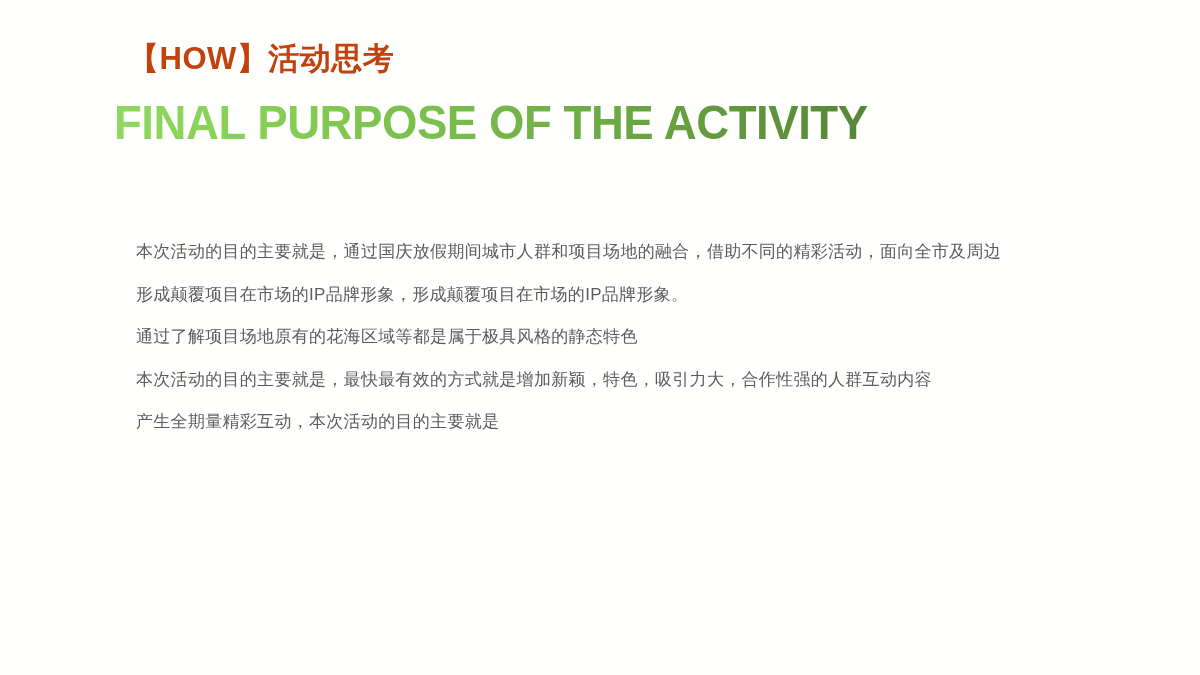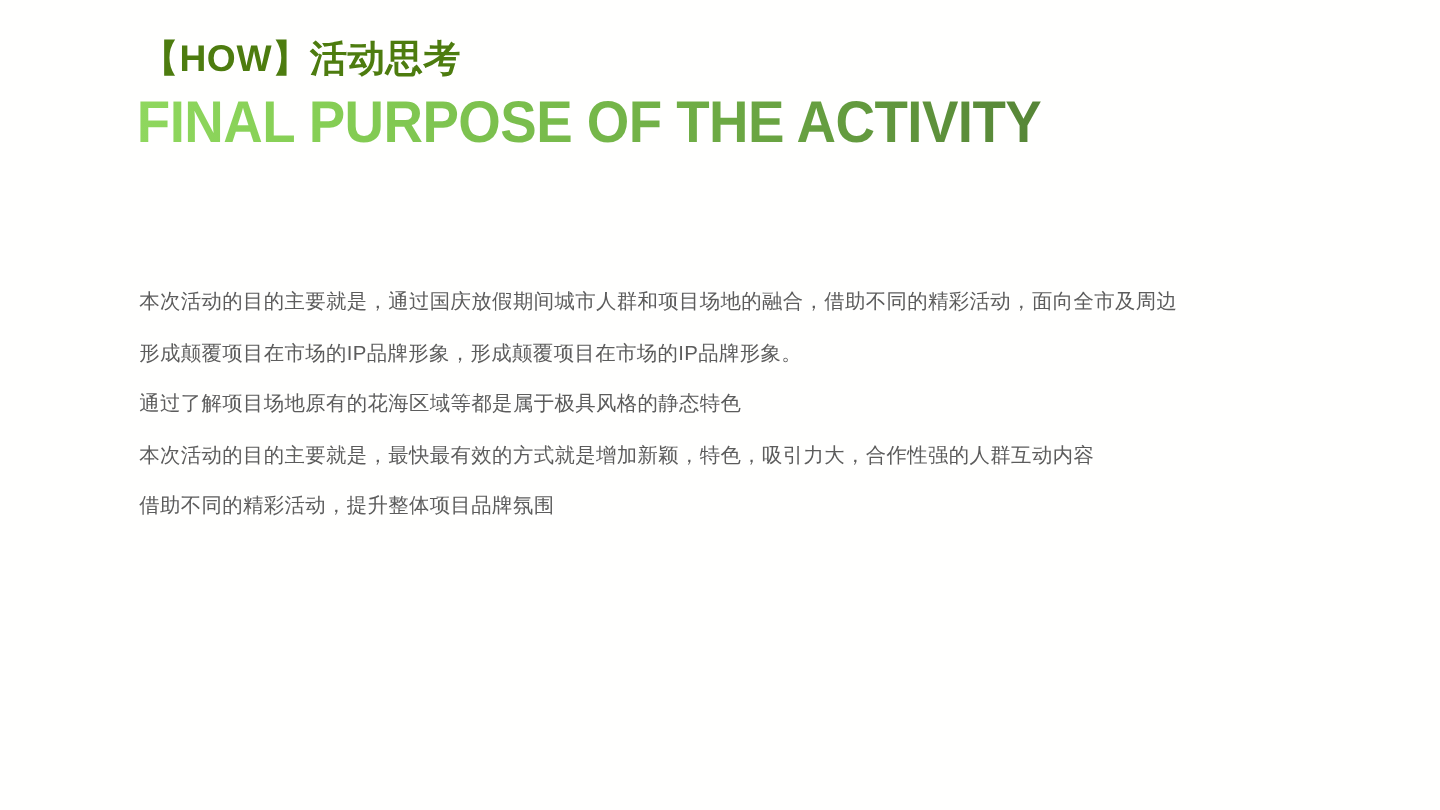--- a/index.html
+++ b/index.html
@@ -28,25 +28,25 @@
     position: absolute;
     left: 114px;
     top: 24px;
     width: 900px;
   }
 
   .heading-cn {
     font-family: "Liberation Sans", "DejaVu Sans", sans-serif;
     font-size: 31px;
     font-weight: bold;
-    color: #4d7c0f;
+    color: #c2410c;
     line-height: 42px;
     letter-spacing: 0.5px;
     white-space: nowrap;
-    margin: 4px;
+    margin: 14px;
     padding: 0;
   }
 
   .heading-en {
     font-family: "Liberation Sans Narrow", "Liberation Sans", "DejaVu Sans", sans-serif;
     font-size: 49px;
     font-weight: bold;
     line-height: 56px;
     letter-spacing: -0.5px;
     white-space: nowrap;
@@ -64,21 +64,21 @@
         #4f7a33 100%);
     -webkit-background-clip: text;
     background-clip: text;
     color: transparent;
     -webkit-text-fill-color: transparent;
   }
 
   
   .body-block {
     position: absolute;
-    left: 116px;
+    left: 136px;
     top: 231px;
     width: 940px;
   }
 
   .body-line {
     font-family: "Liberation Sans", "DejaVu Sans", sans-serif;
     font-size: 17px;
     font-weight: normal;
     color: #5c5c5c;
     line-height: 42.5px;
@@ -96,16 +96,16 @@
   <div class="heading-block">
     <div class="heading-cn">【HOW】活动思考</div>
     <div class="heading-en">FINAL PURPOSE OF THE ACTIVITY</div>
   </div>
 
   <div class="body-block">
     <p class="body-line">本次活动的目的主要就是，通过国庆放假期间城市人群和项目场地的融合，借助不同的精彩活动，面向全市及周边</p>
     <p class="body-line">形成颠覆项目在市场的IP品牌形象，形成颠覆项目在市场的IP品牌形象。</p>
     <p class="body-line">通过了解项目场地原有的花海区域等都是属于极具风格的静态特色</p>
     <p class="body-line">本次活动的目的主要就是，最快最有效的方式就是增加新颖，特色，吸引力大，合作性强的人群互动内容</p>
-    <p class="body-line">借助不同的精彩活动，提升整体项目品牌氛围</p>
+    <p class="body-line">产生全期量精彩互动，本次活动的目的主要就是</p>
   </div>
 
 </div>
 
 </body></html>

